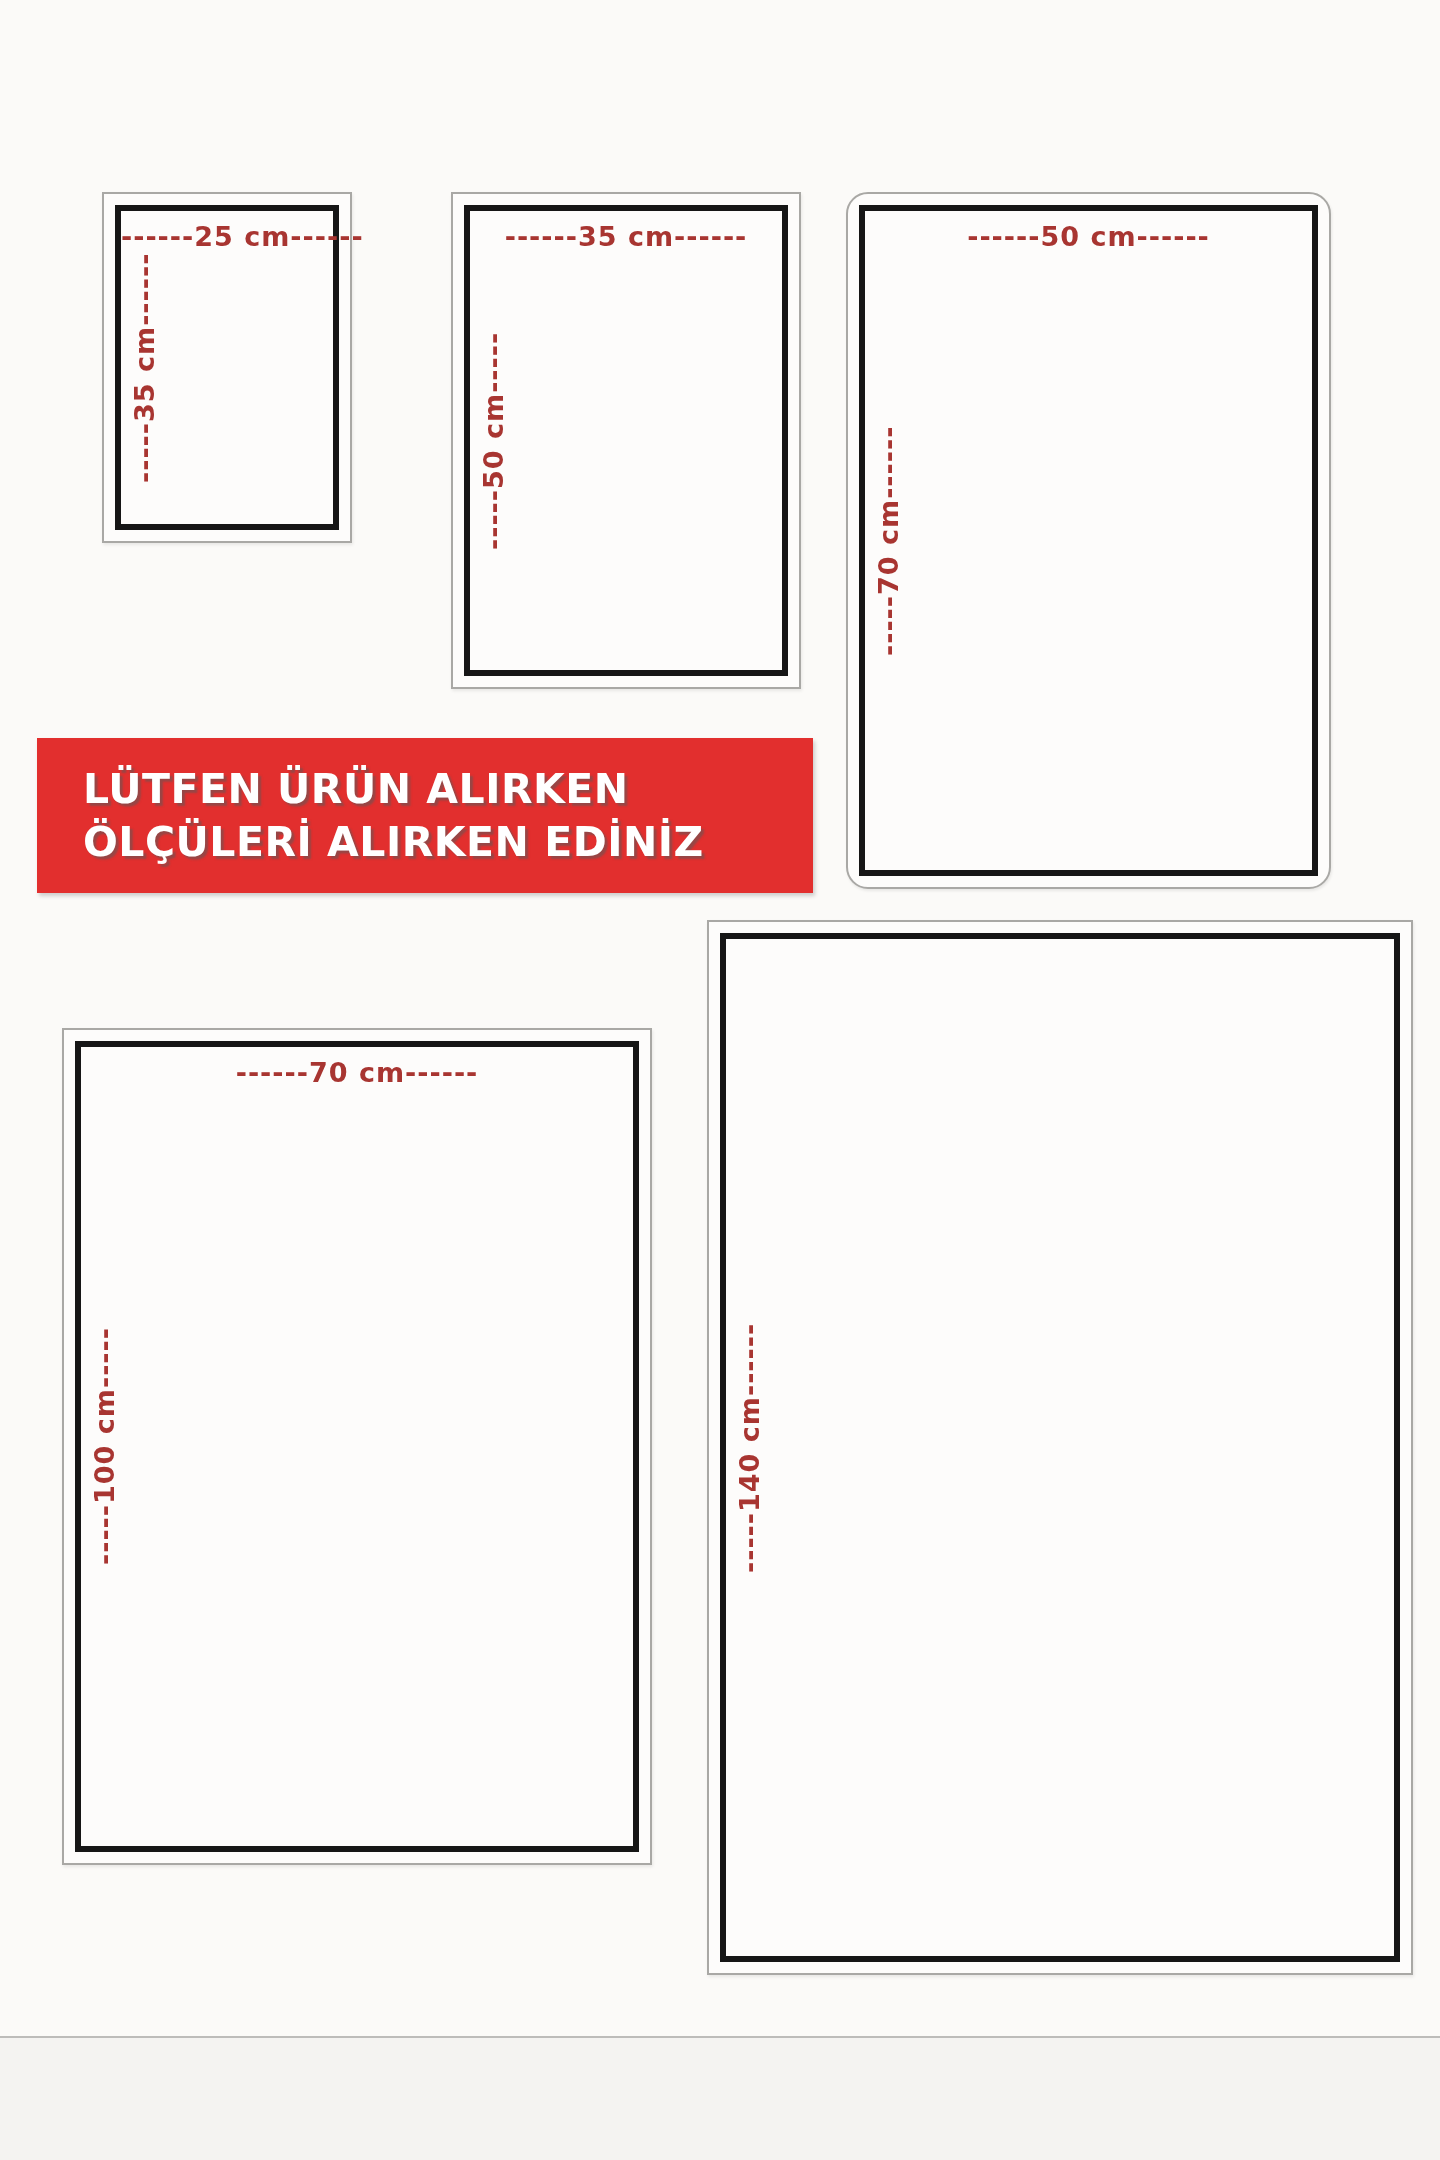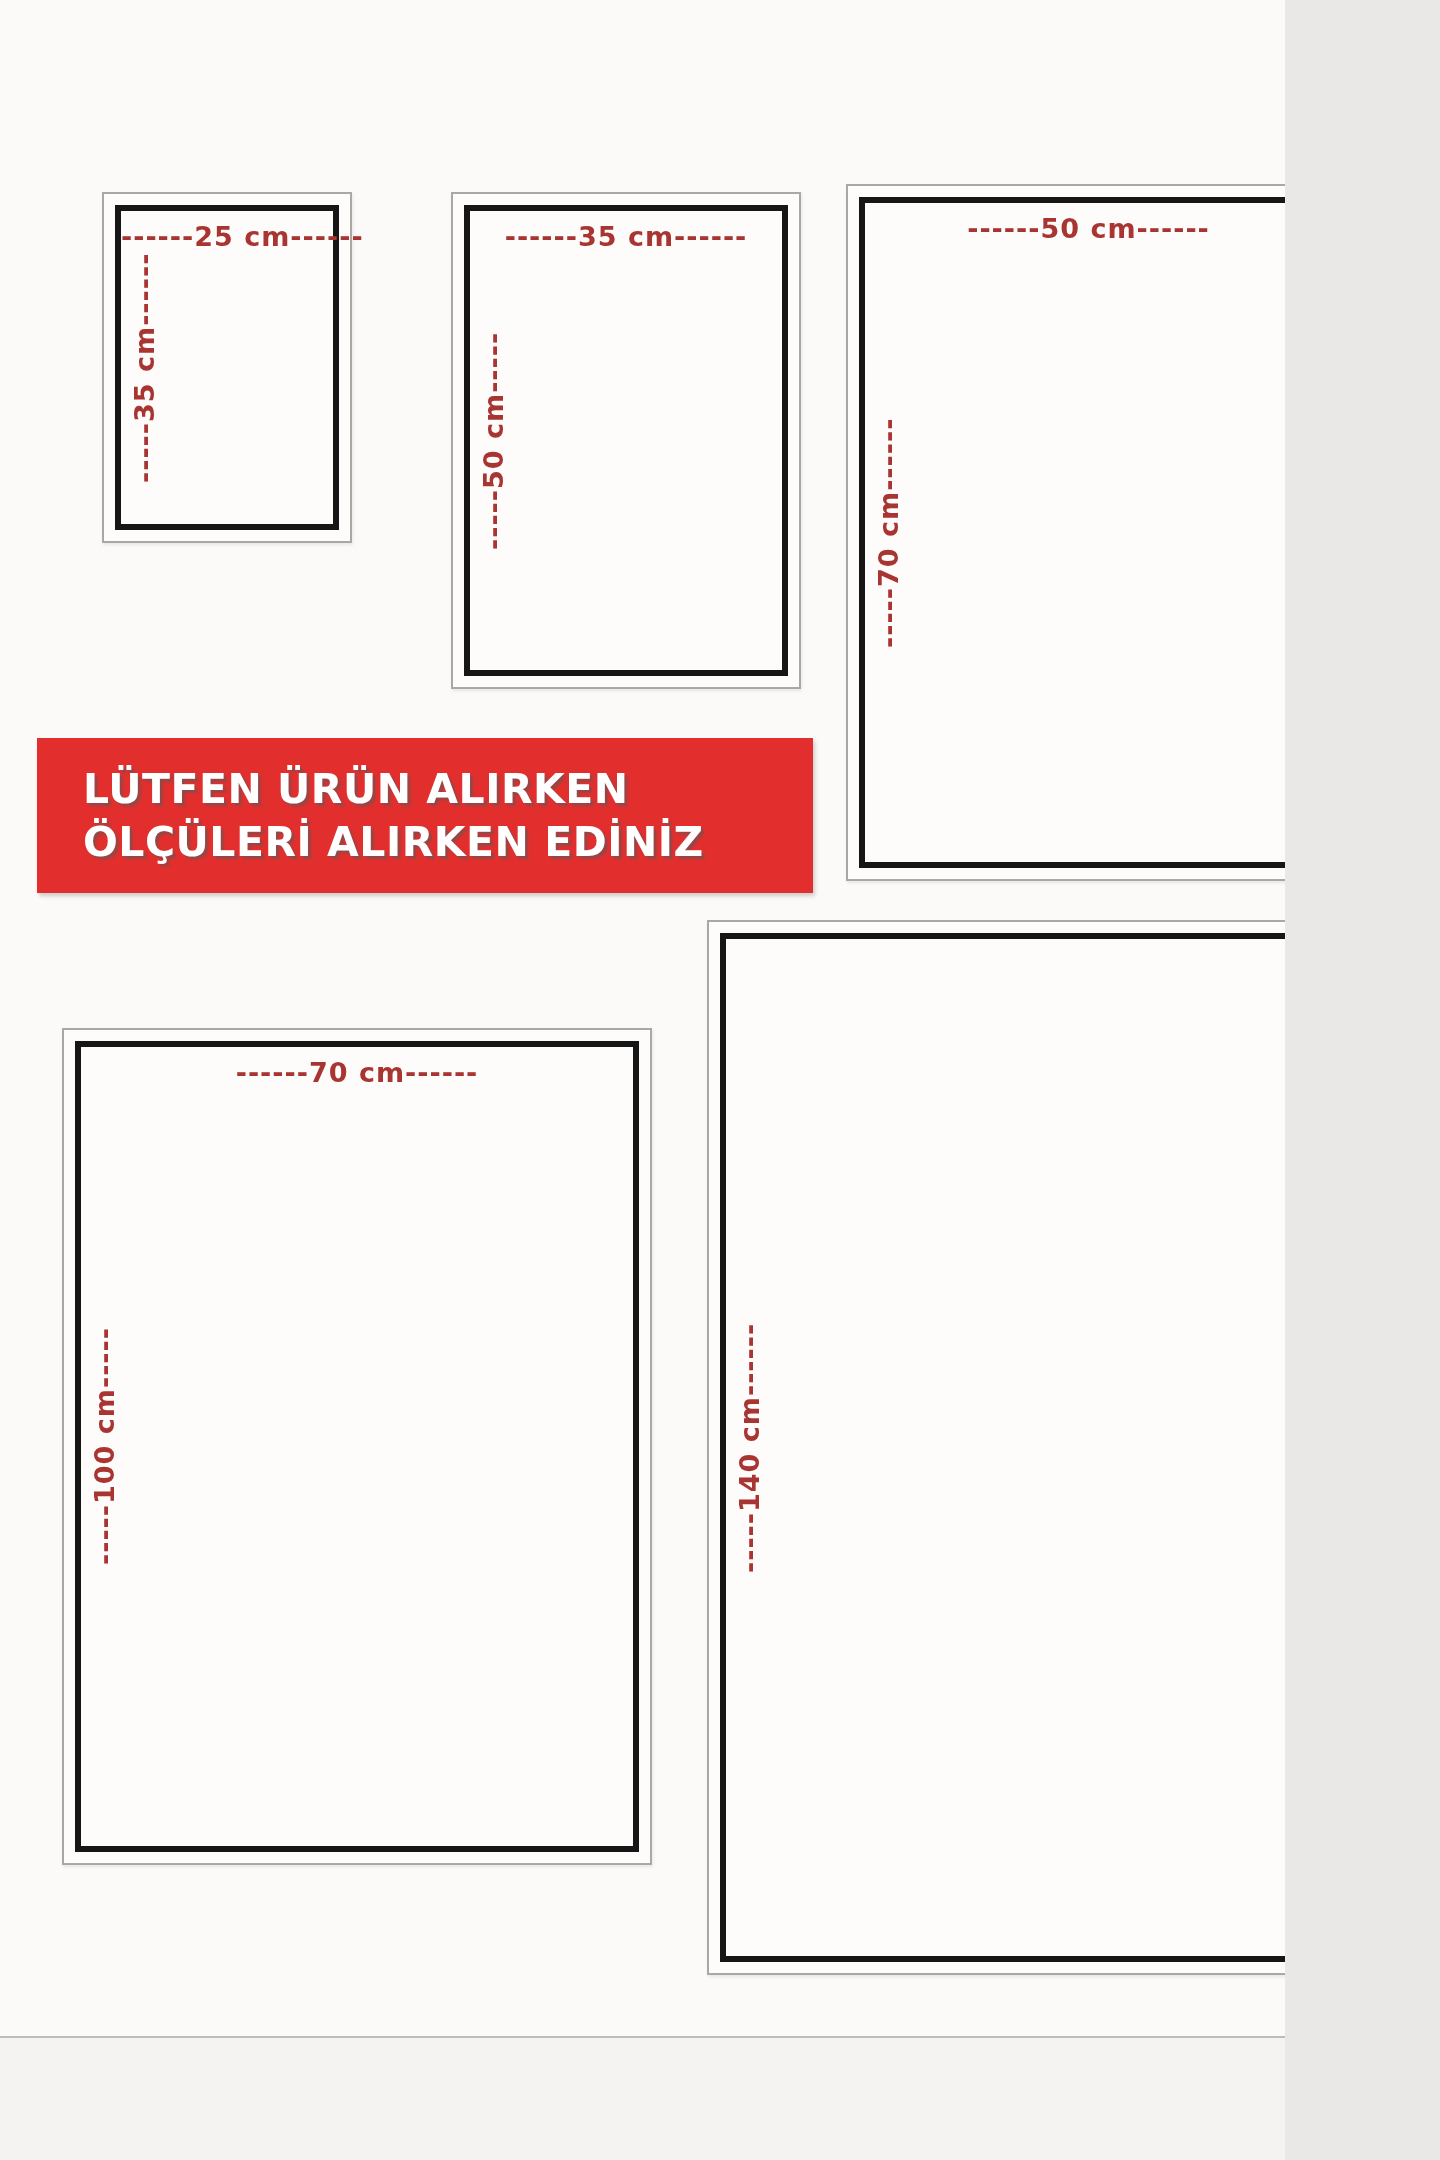--- a/index.html
+++ b/index.html
@@ -2,21 +2,21 @@
 <html><head>
 <meta charset="utf-8">
 <style>
   html,body{margin:0;padding:0;}
   body{
     font-family:"DejaVu Sans","Liberation Sans",sans-serif;
     background:#e9e8e6;
   }
   .canvas{
     position:relative;
-    width:1285px;height:2160px;
+    width:1440px;height:2160px;
     background:#fbfaf8;
     overflow:hidden;
   }
   
   .size-box{
     position:absolute;
     box-sizing:border-box;
     background:#fdfcfb;
     border:2px solid #a9a8a5;
     padding:11px;
@@ -47,21 +47,21 @@
     transform:rotate(180deg);
     text-align:center;
     font-size:27px;
     font-weight:bold;
     letter-spacing:1px;
     white-space:nowrap;
     color:#a83531;
   }
   #box-25x35 {left:102px;top:192px;width:250px;height:351px;}
   #box-35x50 {left:423px;top:192px;width:350px;height:497px;margin-left:28px;}
-  #box-50x70 {left:846px;top:184px;width:485px;height:697px;}
+  #box-50x70 {left:846px;top:192px;width:485px;height:697px;border-radius:22px;}
   #box-70x100{left:62px; top:1028px;width:590px;height:837px;}
   #box-100x140{left:707px;top:920px;width:706px;height:1055px;}
   
   .banner{
     position:absolute;
     left:37px;top:738px;
     width:776px;height:155px;
     box-sizing:border-box;
     background:#e22f2e;
     display:flex;

